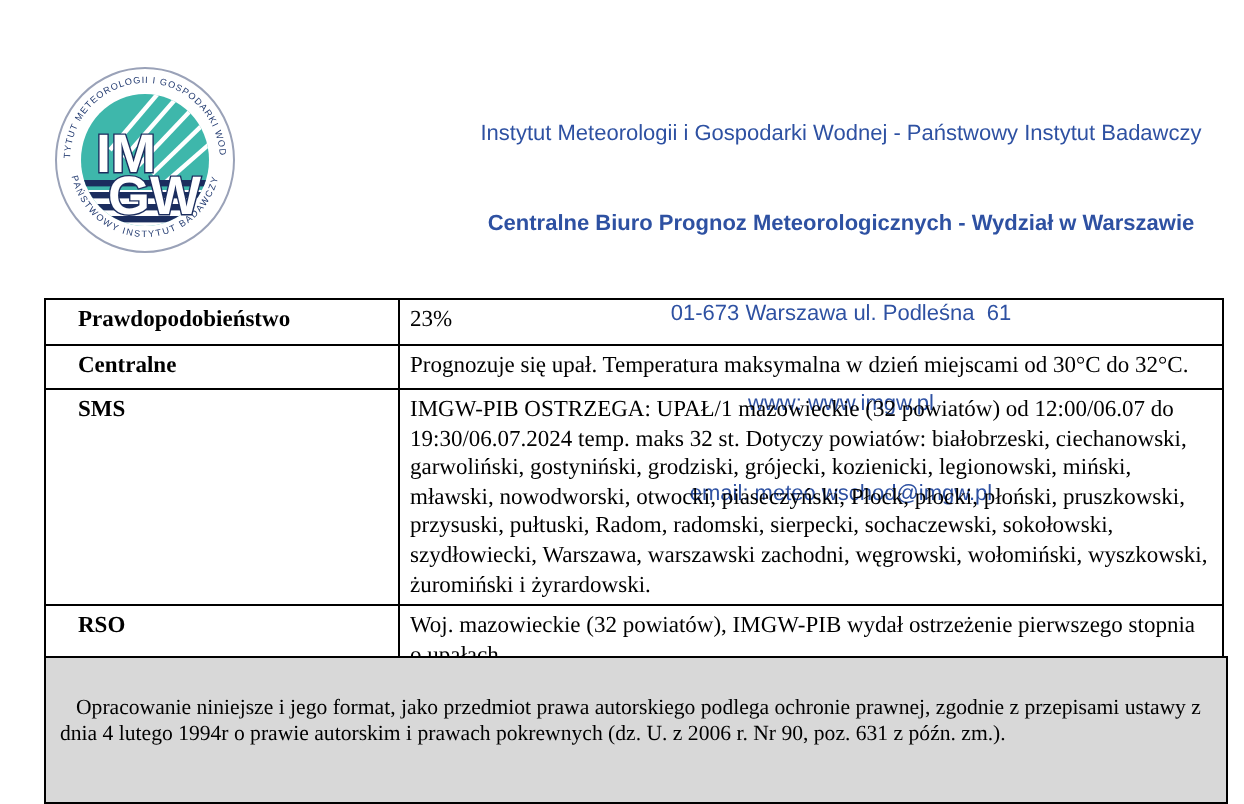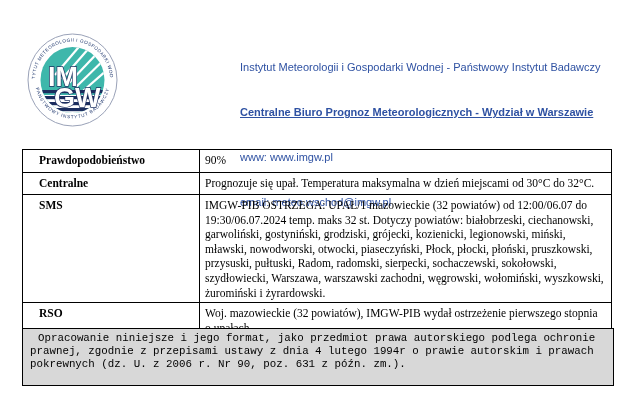--- a/index.html
+++ b/index.html
@@ -12,27 +12,27 @@
   }
   .page { position: absolute; inset: 0; background: #fff; }
 
   
   .logo {
     position: absolute; left: 27px; top: 33px;
     width: 91px; height: 94px;
   }
   .letterhead {
     position: absolute; top: 30px; right: 21px; left: 240px;
-    text-align: left;
+    text-align: center;
     font-family: "Liberation Sans", sans-serif;
     font-size: 11px; line-height: 15px;
     color: #2e51a2;
     white-space: pre-wrap;
   }
-  .letterhead .bold { font-weight: bold; text-decoration: underline; }
+  .letterhead .bold { font-weight: bold; }
 
   
   table.info-table {
     position: absolute; left: 22px; top: 149px;
     width: 590px;
     border-collapse: collapse;
     table-layout: fixed;
     font-family: "Liberation Serif", serif;
     font-size: 11.5px;
     color: #000;
@@ -53,22 +53,22 @@
   tr.row-big { height: 91px; }
   tr.row-h4 { height: 22px; padding-left: 10px; }
   tr.row-h5 { height: 19px; }
 
   
   .copyright-box {
     position: absolute; left: 22px; top: 328px;
     width: 576px; height: 49px;
     background: #d8d8d8;
     border: 1px solid #000;
-    padding: 3px 7px 4px 7px;
-    font-family: Liberation Mono, monospace;
+    padding: 19px 7px 4px 7px;
+    font-family: Liberation Serif, serif;
     font-size: 10.8px; line-height: 13.2px;
     color: #000;
   }
   .copyright-box p { margin: 0; text-indent: 8px; }
 </style>
 </head>
 <body>
 
 <div class="page">
 
@@ -104,29 +104,30 @@
         <rect x="0" y="75" width="91" height="3.2" fill="#1b2d5e"></rect>
       </g>
       <text x="21" y="53" font-family="Liberation Sans, sans-serif" font-weight="bold" font-size="27" fill="#ffffff" stroke="#1b2d5e" stroke-width="1.4" style="paint-order: stroke fill;">IM</text>
       <text x="27" y="74" font-family="Liberation Sans, sans-serif" font-weight="bold" font-size="27" fill="#ffffff" stroke="#1b2d5e" stroke-width="1.4" style="paint-order: stroke fill;">GW</text>
     </svg>
   </div>
 
   <div class="letterhead">
     <div>Instytut Meteorologii i Gospodarki Wodnej - Państwowy Instytut Badawczy</div>
     <div class="bold">Centralne Biuro Prognoz Meteorologicznych - Wydział w Warszawie</div>
+    <div>01-673 Warszawa ul. Podleśna  61</div>
     <div>www: www.imgw.pl</div>
     <div>email: meteo.wschod@imgw.pl</div>
   </div>
 
   <table class="info-table">
     <tbody>
         <tr class="row-h1">
       <td class="lbl">Prawdopodobieństwo</td>
-      <td>90%</td>
+      <td>23%</td>
     </tr>
     <tr class="row-h2">
       <td class="lbl">Centralne</td>
       <td>Prognozuje się upał. Temperatura maksymalna w dzień miejscami od 30°C do 32°C.</td>
     </tr>
     <tr class="row-big">
       <td class="lbl">SMS</td>
       <td>IMGW-PIB OSTRZEGA: UPAŁ/1 mazowieckie (32 powiatów) od 12:00/06.07 do 19:30/06.07.2024 temp. maks 32 st. Dotyczy powiatów: białobrzeski, ciechanowski, garwoliński, gostyniński, grodziski, grójecki, kozienicki, legionowski, miński, mławski, nowodworski, otwocki, piaseczyński, Płock, płocki, płoński, pruszkowski, przysuski, pułtuski, Radom, radomski, sierpecki, sochaczewski, sokołowski, szydłowiecki, Warszawa, warszawski zachodni, węgrowski, wołomiński, wyszkowski, żuromiński i żyrardowski.</td>
     </tr>
     <tr class="row-h4">

